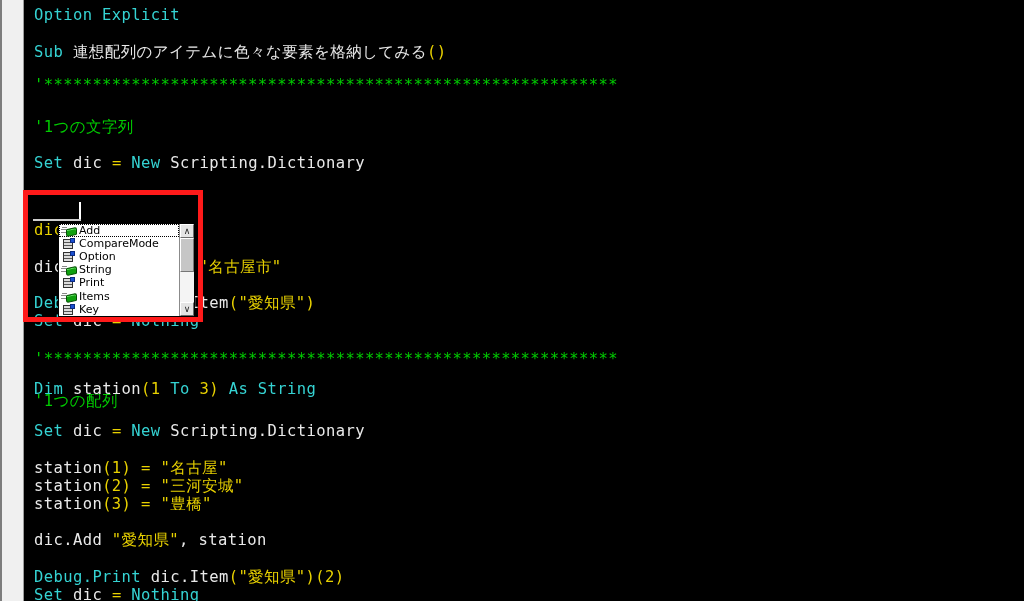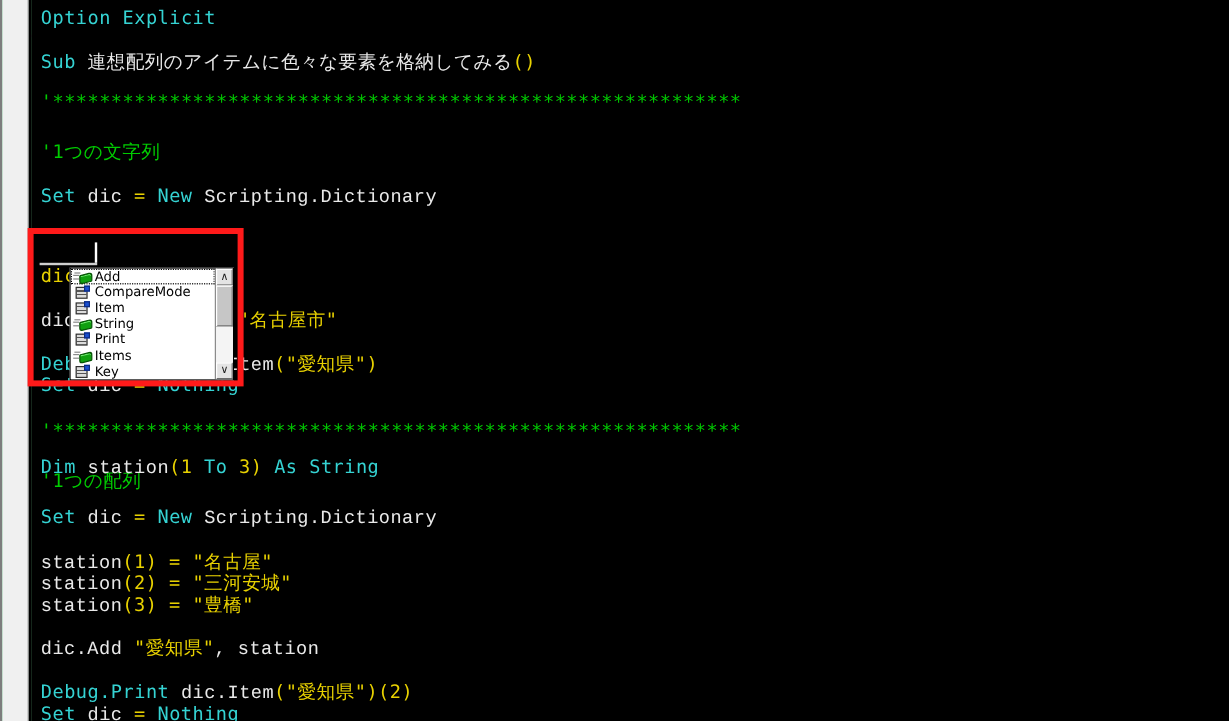--- a/index.html
+++ b/index.html
@@ -11,21 +11,21 @@
     width: 1024px;
     height: 601px;
     overflow: hidden;
     font-family: "DejaVu Sans Mono", "Liberation Mono", monospace;
   }
 
   #app {
     position: relative;
     width: 1024px;
     height: 601px;
-    background: #86efac;
+    background: #fca5a5;
     overflow: hidden;
   }
 
   
   .vbe-outer-border {
     position: absolute;
     left: 0; top: 0;
     width: 1024px; height: 601px;
     box-sizing: border-box;
     border-left: 2px solid #7d7d7d;
@@ -57,21 +57,21 @@
   .code-line {
     position: absolute;
     left: 8px;
     white-space: pre;
     font-family: "DejaVu Sans Mono", "Liberation Mono", monospace;
     font-size: 15.5px;
     line-height: 19px;
     letter-spacing: 0.4px;
   }
   .kw   { color: #35d3d3; }   
-  .txt  { color: #e9e9e9; font-family: Liberation Mono, monospace; }   
+  .txt  { color: #e9e9e9; }   
   .str  { color: #e8d100; }   
   .cmt  { color: #00cc00; }   
 
   
   .proc-sep {
     position: absolute;
     left: 26px;
     top: 29px;
     width: 998px;
     height: 2px;
@@ -282,21 +282,21 @@
         <div class="is-item selected">
           <span class="ico method"></span>
           <span class="is-label">Add</span>
         </div>
         <div class="is-item">
           <span class="ico property"></span>
           <span class="is-label">CompareMode</span>
         </div>
         <div class="is-item">
           <span class="ico property"></span>
-          <span class="is-label">Item</span>
+          <span class="is-label">Option</span>
         </div>
         <div class="is-item">
           <span class="ico method"></span>
           <span class="is-label">String</span>
         </div>
         <div class="is-item">
           <span class="ico property"></span>
           <span class="is-label">Print</span>
         </div>
         <div class="is-item">

